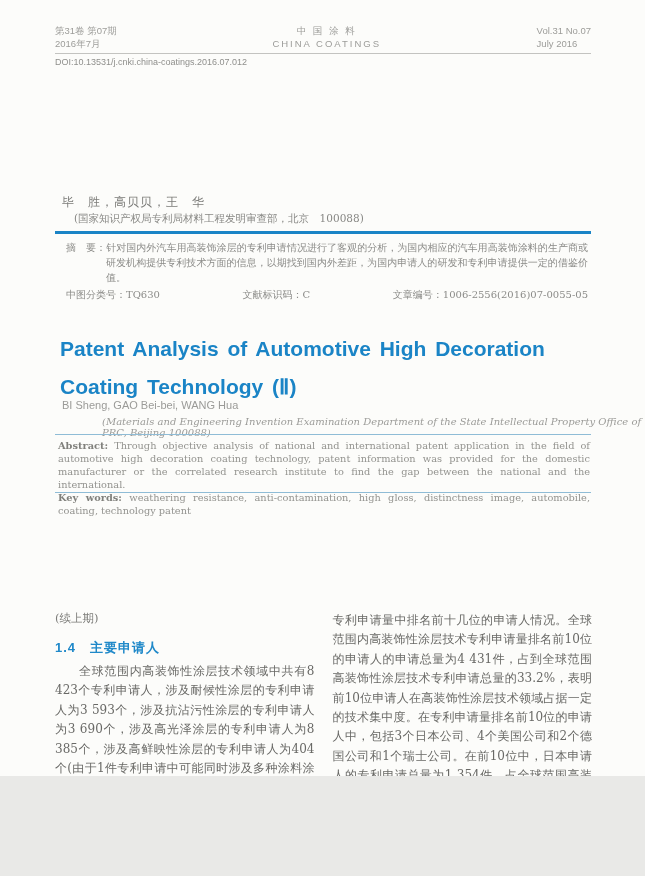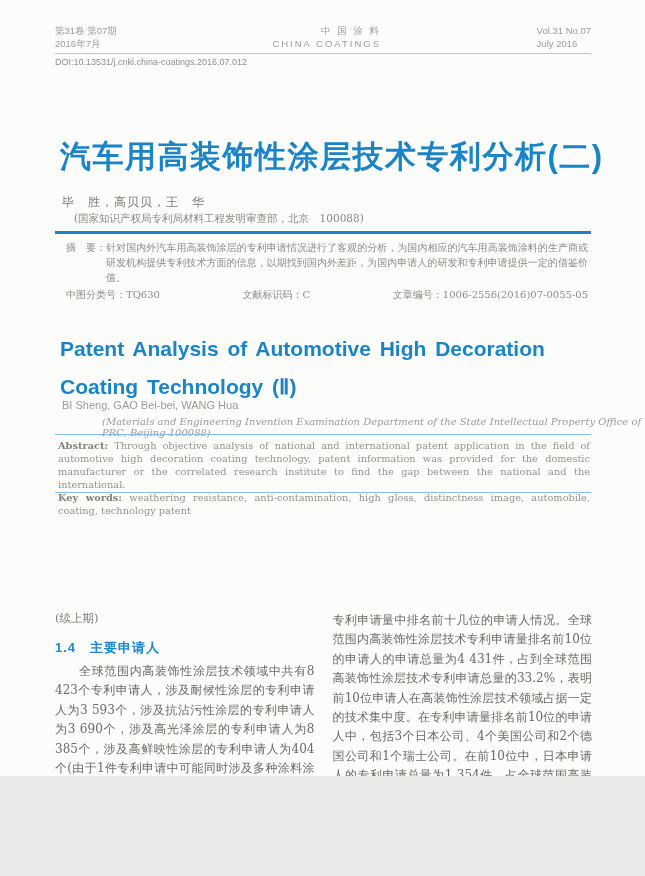--- a/index.html
+++ b/index.html
@@ -12,21 +12,21 @@
   .abs { position:absolute; }
 
   
   .header {
     top:24px; left:55px; width:536px;
     display:flex; justify-content:space-between; align-items:flex-end;
     font-family:"Liberation Sans", sans-serif;
     font-size:9.5px; line-height:13px; color:#9c9c99;
     border-bottom:1px solid #c3c3c0; padding-bottom:3px;
   }
-  .header .hcenter { text-align:right; letter-spacing:2px; }
+  .header .hcenter { text-align:center; letter-spacing:2px; }
   .header .hright  { text-align:left; }
   .doi { top:57px; left:55px; font-family:"Liberation Sans", sans-serif; font-size:9px; color:#8f8f8c; }
 
   
   .cn-title {
     top:136px; left:60px; width:532px;
     font-family:"Liberation Sans", sans-serif; font-weight:bold;
     font-size:31px; letter-spacing:1.5px; color:#1a84c6; white-space:nowrap;
   }
   .cn-authors { top:194px; left:62px; font-size:12px; color:#7b7b78; letter-spacing:1px; }
@@ -88,21 +88,20 @@
       <div>中 国 涂 料</div>
       <div>CHINA COATINGS</div>
     </div>
     <div class="hright">
       <div>Vol.31 No.07</div>
       <div>July 2016</div>
     </div>
   </div>
   <div class="abs doi">DOI:10.13531/j.cnki.china-coatings.2016.07.012</div>
 
-  <h1 class="abs cn-title">汽车用高装饰性涂层技术专利分析(二)</h1>
   <div class="abs cn-authors">毕　胜，高贝贝，王　华</div>
   <div class="abs cn-affil">(国家知识产权局专利局材料工程发明审查部，北京　100088)</div>
   <div class="abs rule-thick"></div>
 
   <div class="abs cn-abstract">
     <p class="hang"><span>摘　要：</span><span>针对国内外汽车用高装饰涂层的专利申请情况进行了客观的分析，为国内相应的汽车用高装饰涂料的生产商或研发机构提供专利技术方面的信息，以期找到国内外差距，为国内申请人的研发和专利申请提供一定的借鉴价值。</span></p>
     <div class="meta-row">
       <span>中图分类号：TQ630</span>
       <span>文献标识码：C</span>
       <span>文章编号：1006-2556(2016)07-0055-05</span>

